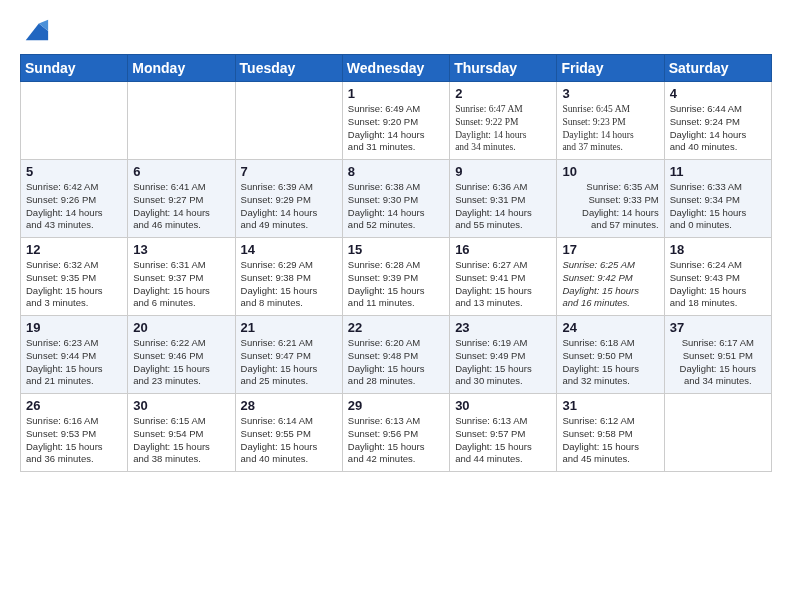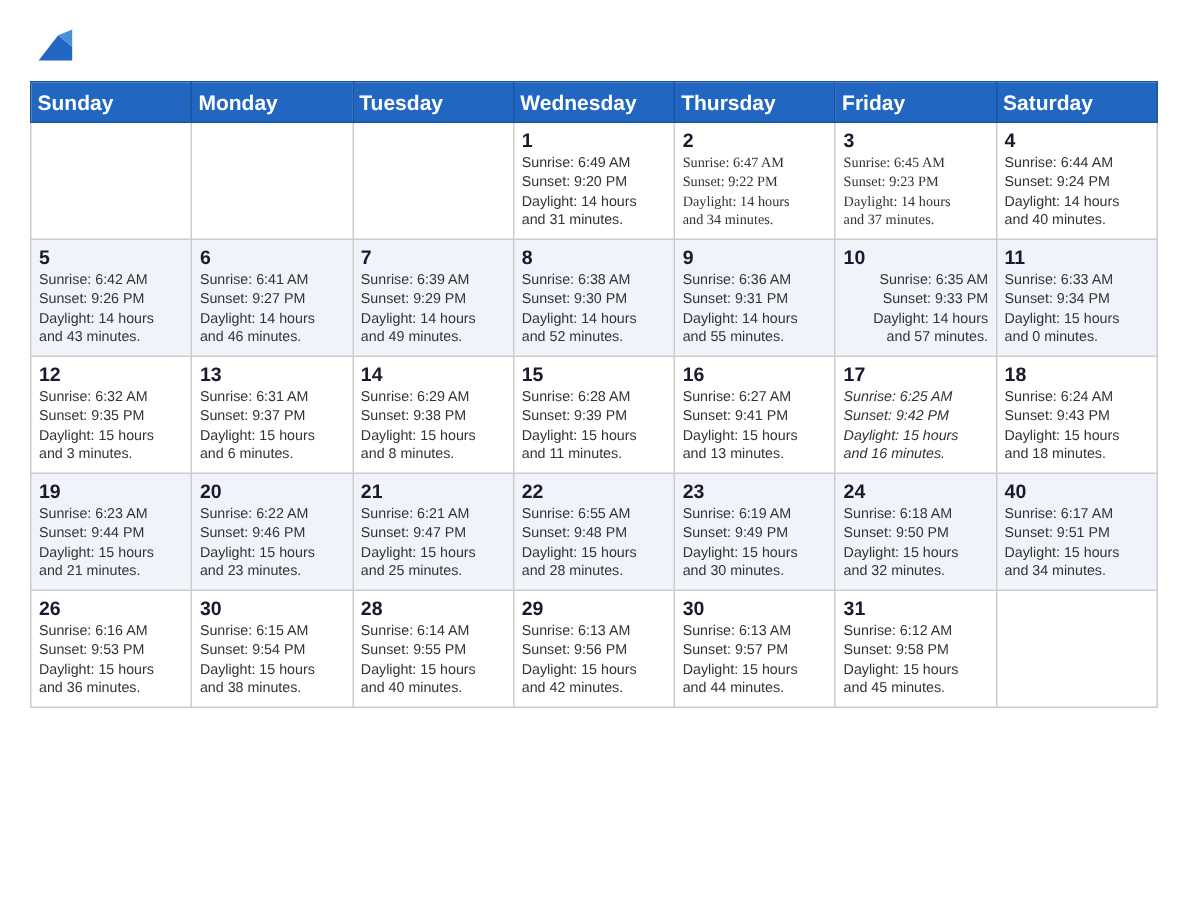--- a/index.html
+++ b/index.html
@@ -285,42 +285,42 @@
           </td>
           <td>
             <div class="day-number">21</div>
             <div class="day-info" style="white-space: pre-line;">Sunrise: 6:21 AM
 Sunset: 9:47 PM
 Daylight: 15 hours
 and 25 minutes.</div>
           </td>
           <td>
             <div class="day-number">22</div>
-            <div class="day-info" style="white-space: pre-line;">Sunrise: 6:55 AM
+            <div class="day-info" style="white-space: pre-line;">Sunrise: 6:20 AM
 Sunset: 9:48 PM
 Daylight: 15 hours
 and 28 minutes.</div>
           </td>
           <td>
             <div class="day-number">23</div>
             <div class="day-info" style="white-space: pre-line;">Sunrise: 6:19 AM
 Sunset: 9:49 PM
 Daylight: 15 hours
 and 30 minutes.</div>
           </td>
           <td>
             <div class="day-number">24</div>
             <div class="day-info" style="white-space: pre-line;">Sunrise: 6:18 AM
 Sunset: 9:50 PM
 Daylight: 15 hours
 and 32 minutes.</div>
           </td>
           <td>
-            <div class="day-number">40</div>
-            <div class="day-info" style="white-space: pre-line;">Sunrise: 6:17 AM
+            <div class="day-number">37</div>
+            <div class="day-info" style="white-space: pre-line; text-align: center;">Sunrise: 6:17 AM
 Sunset: 9:51 PM
 Daylight: 15 hours
 and 34 minutes.</div>
           </td>
         </tr>
         <tr>
           <td>
             <div class="day-number">26</div>
             <div class="day-info" style="white-space: pre-line;">Sunrise: 6:16 AM
 Sunset: 9:53 PM

